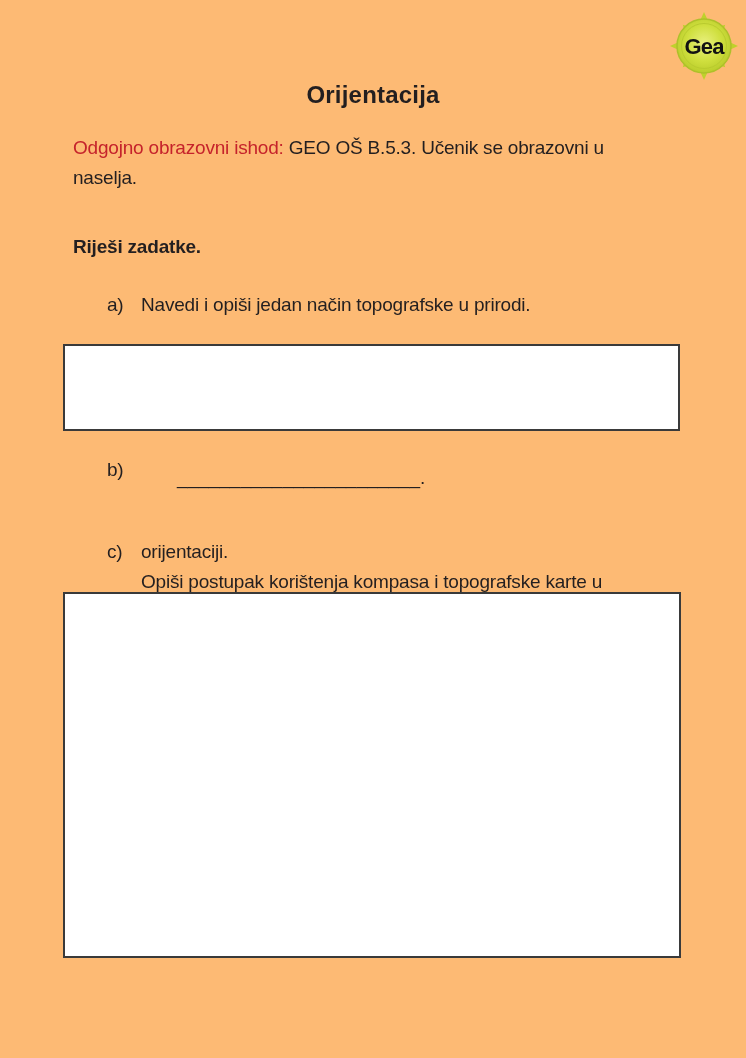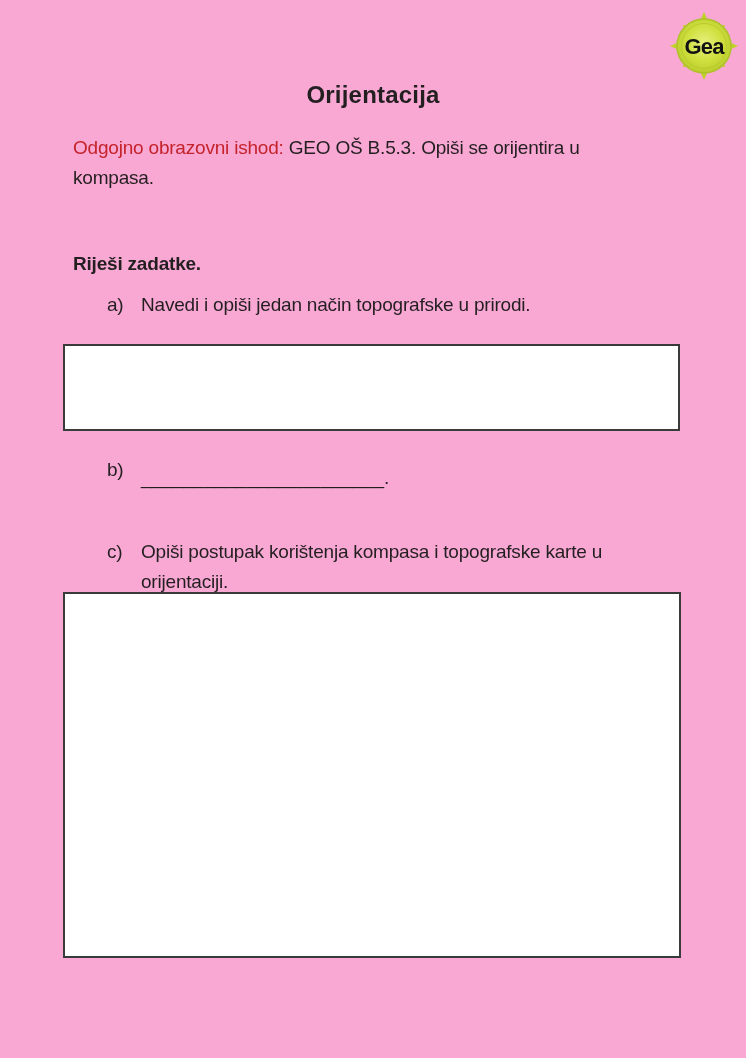--- a/index.html
+++ b/index.html
@@ -1,20 +1,20 @@
 <!DOCTYPE html>
 <html><head>
 <meta charset="utf-8">
 <style>
   html, body { margin:0; padding:0; }
   .page {
     position: relative;
     width: 746px;
     height: 1058px;
-    background: #f9a8d4;
+    background: #fdba74;
     font-family: "Liberation Sans", "DejaVu Sans", sans-serif;
     color: #231f20;
     letter-spacing: -0.2px;
     overflow: hidden;
   }
   .logo {
     position: absolute;
     left: 669px;
     top: 11px;
     width: 70px;
@@ -50,37 +50,37 @@
     left: 73px;
     top: 133px;
     font-size: 19px;
     line-height: 30px;
     white-space: nowrap;
   }
   .red { color: #c5232b; }
   .instruction {
     position: absolute;
     left: 73px;
-    top: 253px;
+    top: 236px;
     font-size: 19px;
     font-weight: bold;
     white-space: nowrap;
   }
   .task {
     position: absolute;
     display: flex;
     font-size: 19px;
     line-height: 30px;
     white-space: nowrap;
   }
   .task-label { width: 34px; flex: 0 0 34px; }
   .task-a { left: 107px; top: 290px; }
   .task-b { left: 107px; top: 455px; }
   .task-c { left: 107px; top: 537px; }
-  .blank-line { margin-top: 8px; letter-spacing: 0; }
+  .blank-line { margin-top: 8px; letter-spacing: 0; margin-left: 36px; }
   .answer-box {
     position: absolute;
     border: 2px solid #3a3a3a;
     background: #ffffff;
     box-sizing: border-box;
   }
   .box-a { left: 63px; top: 344px; width: 617px; height: 87px; }
   .box-c { left: 63px; top: 592px; width: 618px; height: 366px; }
 </style>
 </head>
@@ -111,22 +111,22 @@
       </g>
       <circle cx="35" cy="35" r="27" fill="url(#geaGrad)" stroke="#aec02a" stroke-width="1.5"></circle>
       <circle cx="35" cy="35" r="22.5" fill="none" stroke="#b9cb2e" stroke-width="1"></circle>
     </svg>
     <div class="logo-text">Gea</div>
   </div>
 
   <h1 class="title">Orijentacija</h1>
 
   <div class="intro">
-    <div><span class="red">Odgojno obrazovni ishod:</span><span> GEO OŠ B.5.3. Opiši se orijentira u</span></div>
-    <div>kompasa.</div>
+    <div><span class="red">Odgojno obrazovni ishod:</span><span> GEO OŠ B.5.3. Učenik se obrazovni u</span></div>
+    <div>naselja.</div>
   </div>
 
   <div class="instruction">Riješi zadatke.</div>
 
   <div class="task task-a">
     <div class="task-label">a)</div>
     <div>
       <div>Navedi i opiši jedan način topografske u prirodi.</div>
     </div>
   </div>
@@ -136,20 +136,20 @@
   <div class="task task-b">
     <div class="task-label">b)</div>
     <div>
       <div class="blank-line">_______________________.</div>
     </div>
   </div>
 
   <div class="task task-c">
     <div class="task-label">c)</div>
     <div>
+      <div>orijentaciji.</div>
       <div>Opiši postupak korištenja kompasa i topografske karte u</div>
-      <div>orijentaciji.</div>
     </div>
   </div>
 
   <div class="answer-box box-c"></div>
 
 </div>
 
 </body></html>

